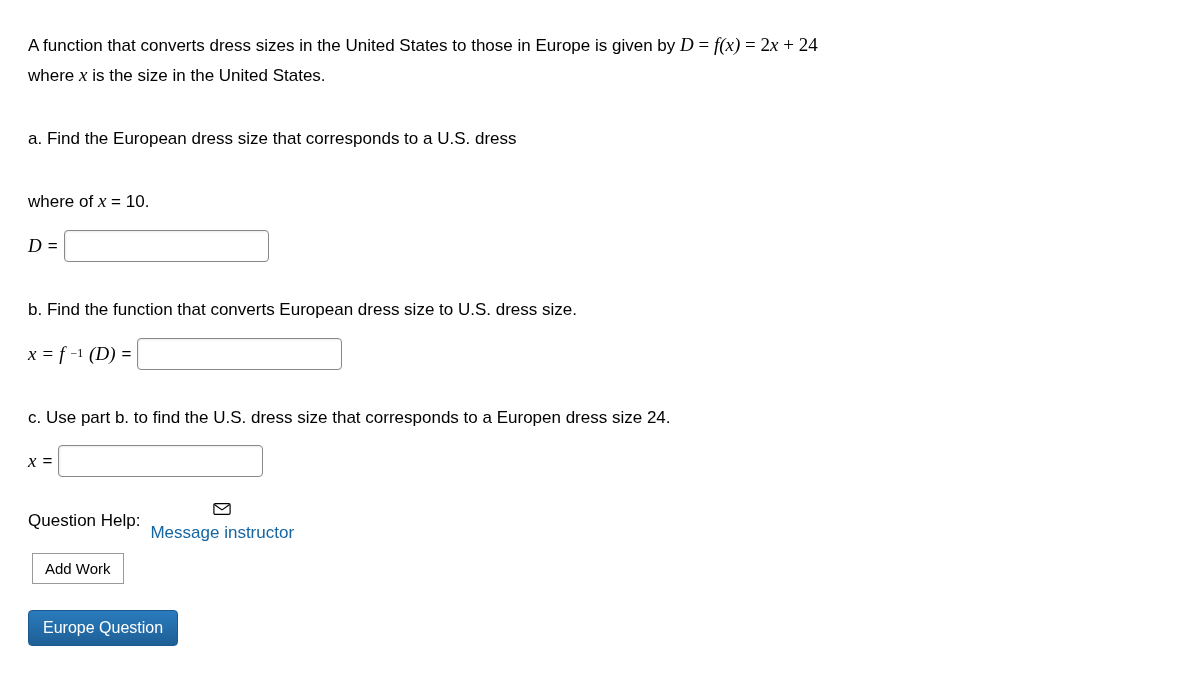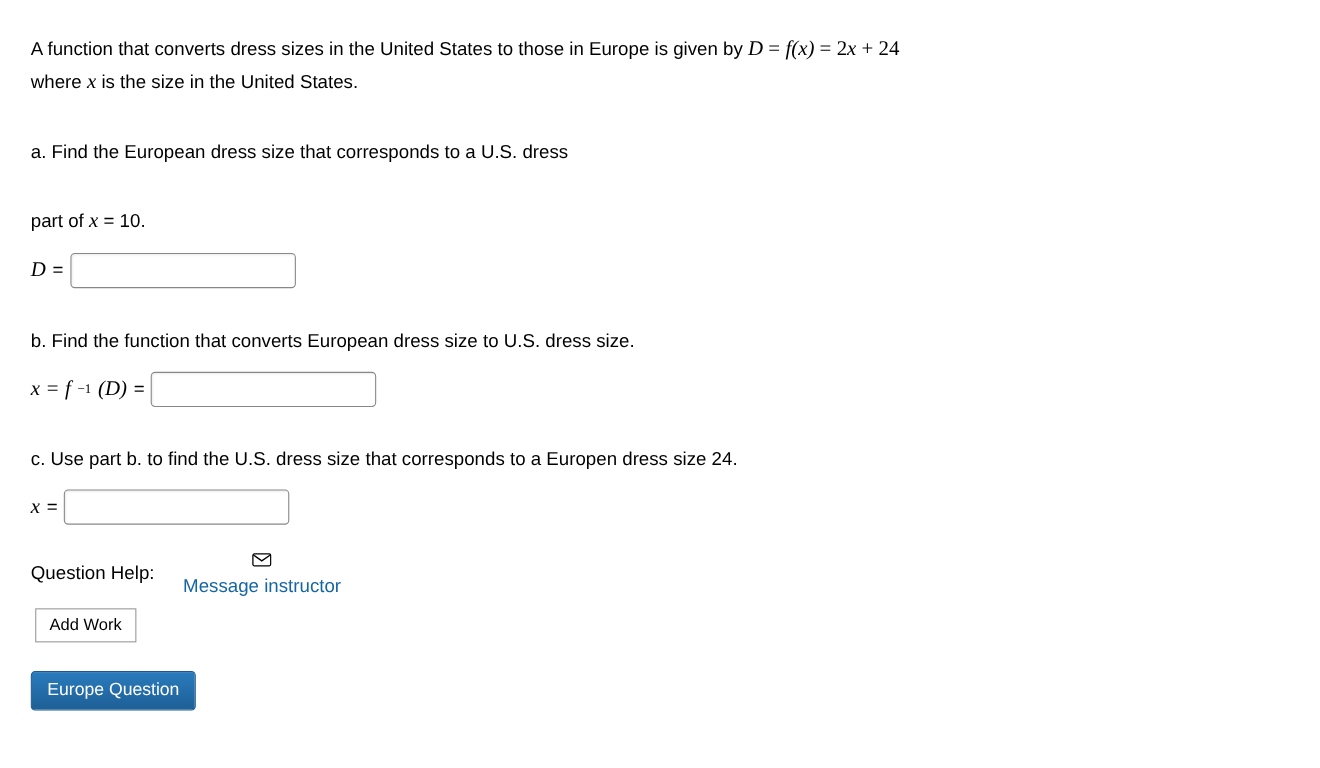--- a/index.html
+++ b/index.html
@@ -43,21 +43,21 @@
       border: 1px solid #888;
       border-radius: 4px;
       padding: 4px 8px;
       font-size: 15px;
       box-shadow: inset 1px 1px 2px rgba(0,0,0,0.08);
     }
     .help-row {
       margin-top: 22px;
       display: flex;
       align-items: center;
-      gap: 26px;
+      gap: 10px;
     }
     .help-label {
       font-size: 17px;
     }
     .help-link {
       color: #1565a2;
       text-decoration: none;
       font-size: 17px;
       display: inline-flex;
       align-items: center;
@@ -110,21 +110,21 @@
 
 <div class="question-text">
   <span>A function that converts dress sizes in the United States to those in Europe is given by </span><span class="math">D</span><span class="math math-op"> = </span><span class="math">f(x)</span><span class="math math-op"> = </span><span class="math"><span class="math-op">2</span>x <span class="math-op">+ 24</span></span>
   <br>
   <span>where </span><span class="math">x</span><span> is the size in the United States.</span>
 </div>
 
 <div class="part-label">a. Find the European dress size that corresponds to a U.S. dress</div>
 
 <div class="part-label">
-  <span>part of </span><span class="math">x</span><span> = 10.</span>
+  <span>where of </span><span class="math">x</span><span> = 10.</span>
 </div>
 
 <div class="input-row">
   <span class="math">D</span>
     <span> =</span>
   <input type="text" class="answer-input" style="">
 </div>
 
 <div class="part-label">b. Find the function that converts European dress size to U.S. dress size.</div>
 

